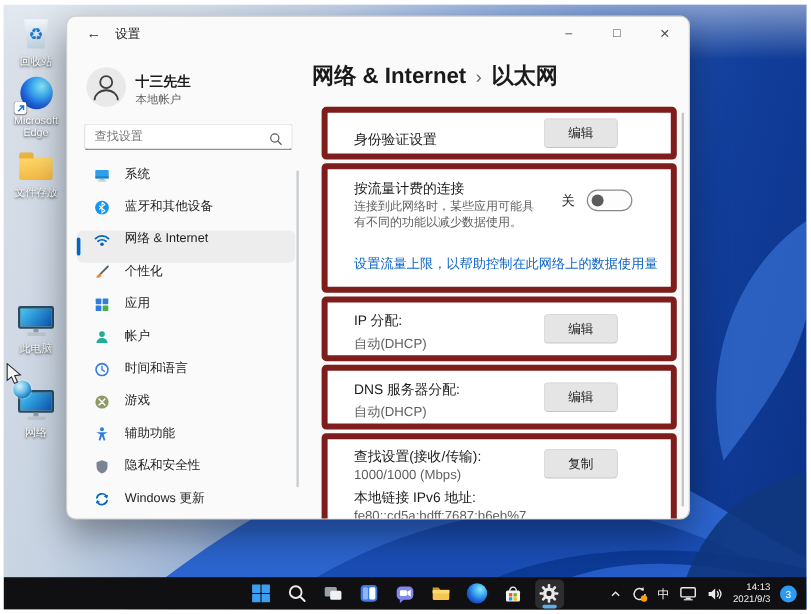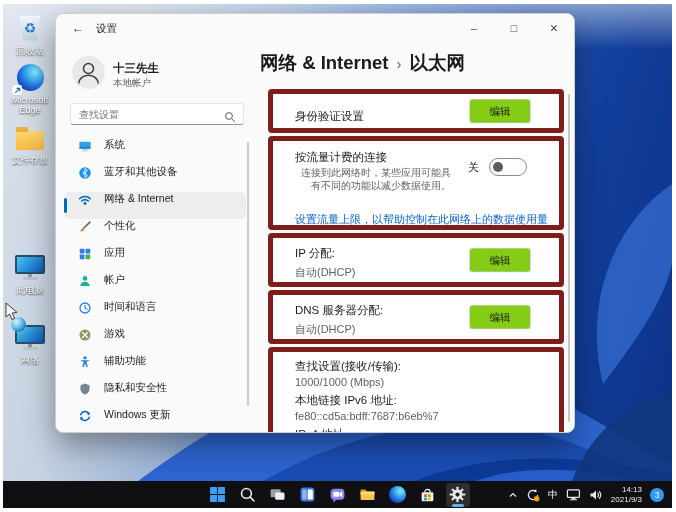--- a/index.html
+++ b/index.html
@@ -56,26 +56,26 @@
   .navitem.sel { background:#ededed; }
   .selbar { position:absolute; left:0; top:6px; width:3px; height:15px; border-radius:2px; background:#0067c0; }
   .nicon { width:15px; height:15px; display:flex; align-items:center; justify-content:center; }
   .sscroll { position:absolute; left:191px; top:100px; width:2px; height:264px; background:#c9cdd1; border-radius:1px; }
 
   .ctitle { position:absolute; left:204px; top:36px; font-size:18.5px; font-weight:700; color:#1a1a1a; display:flex; gap:8px; align-items:baseline; }
   .ctitle .sep { color:#5f5f5f; font-weight:400; font-size:15px; }
   .cards { position:absolute; left:212px; top:75px; width:296px; }
   .card { position:relative; background:#fff; border:5px solid #7f1d1d; border-radius:4px; margin-bottom:3px; }
   .card.auth { height:44px; }
-  .card.metered { height:94px;text-align:right; }
+  .card.metered { height:108px; }
   .card.kv { height:54px; }
   .card.speed { height:112px; }
   .rowlabel { position:absolute; left:22px; font-size:11.5px; color:#1b1b1b; }
   .rowvalue { position:absolute; left:22px; font-size:11px; color:#5f5f5f; }
-  .wbtn { position:absolute; right:28px; width:62px; height:25px; background:#84cc16; border:1px solid #d9d9d9; border-bottom-color:#c6c6c6; border-radius:4px;
+  .wbtn { position:absolute; right:44px; width:62px; height:25px; background:#e5e5e5; border:1px solid #d9d9d9; border-bottom-color:#c6c6c6; border-radius:4px;
     font-size:10.5px; color:#1b1b1b; display:flex; align-items:center; justify-content:center; cursor:pointer; }
   .vcenter { top:50%; transform:translateY(-50%); }
   .mdesc { position:absolute; left:22px; top:25px; width:156px; font-size:10px; line-height:13px; color:#5f5f5f; }
   .togglewrap { position:absolute; right:32px; top:17px; display:flex; align-items:center; gap:10px; }
   .tlabel { font-size:11px; color:#1b1b1b; }
   .tpill { position:relative; width:38px; height:18px; border:1px solid #898989; border-radius:10px; background:#fdfdfd; cursor:pointer; }
   .tknob { position:absolute; left:3px; top:3px; width:10px; height:10px; border-radius:50%; background:#5c5c5c; }
   .mlink { position:absolute; left:22px; top:71px; font-size:11px; color:#0c63c7; cursor:pointer; }
   .cscroll { position:absolute; left:512px; top:80px; width:2px; height:328px; background:#c6c6c6; border-radius:1px; }
 
@@ -332,20 +332,21 @@
         <span class="wbtn vcenter">编辑</span>
       </div>
 
       <div class="card speed">
         <span class="rowlabel" style="top:7px">查找设置(接收/传输):</span>
         <span class="rowvalue" style="top:24px">1000/1000 (Mbps)</span>
         <span class="rowlabel" style="top:41px">本地链接 IPv6 地址:</span>
         <span class="rowvalue" style="top:58px">fe80::cd5a:bdff:7687:b6eb%7</span>
         <span class="rowlabel" style="top:75px">IPv4 地址:</span>
         <span class="rowvalue" style="top:92px">192.168.121.133</span>
+        <span class="wbtn" style="top:8px">复制</span>
       </div>
     </div>
     <div class="cscroll"></div>
   </div>
 
   <svg class="cursor" width="14" height="20" viewBox="0 0 14 20">
     <path d="M1 1 L1 15 L4.6 12 L7 17.5 L9.6 16.3 L7.2 11 L12 10.4 Z" fill="#f5f5f5" stroke="#2b2b2b" stroke-width="0.9"></path>
   </svg>
 
   <div class="taskbar">

